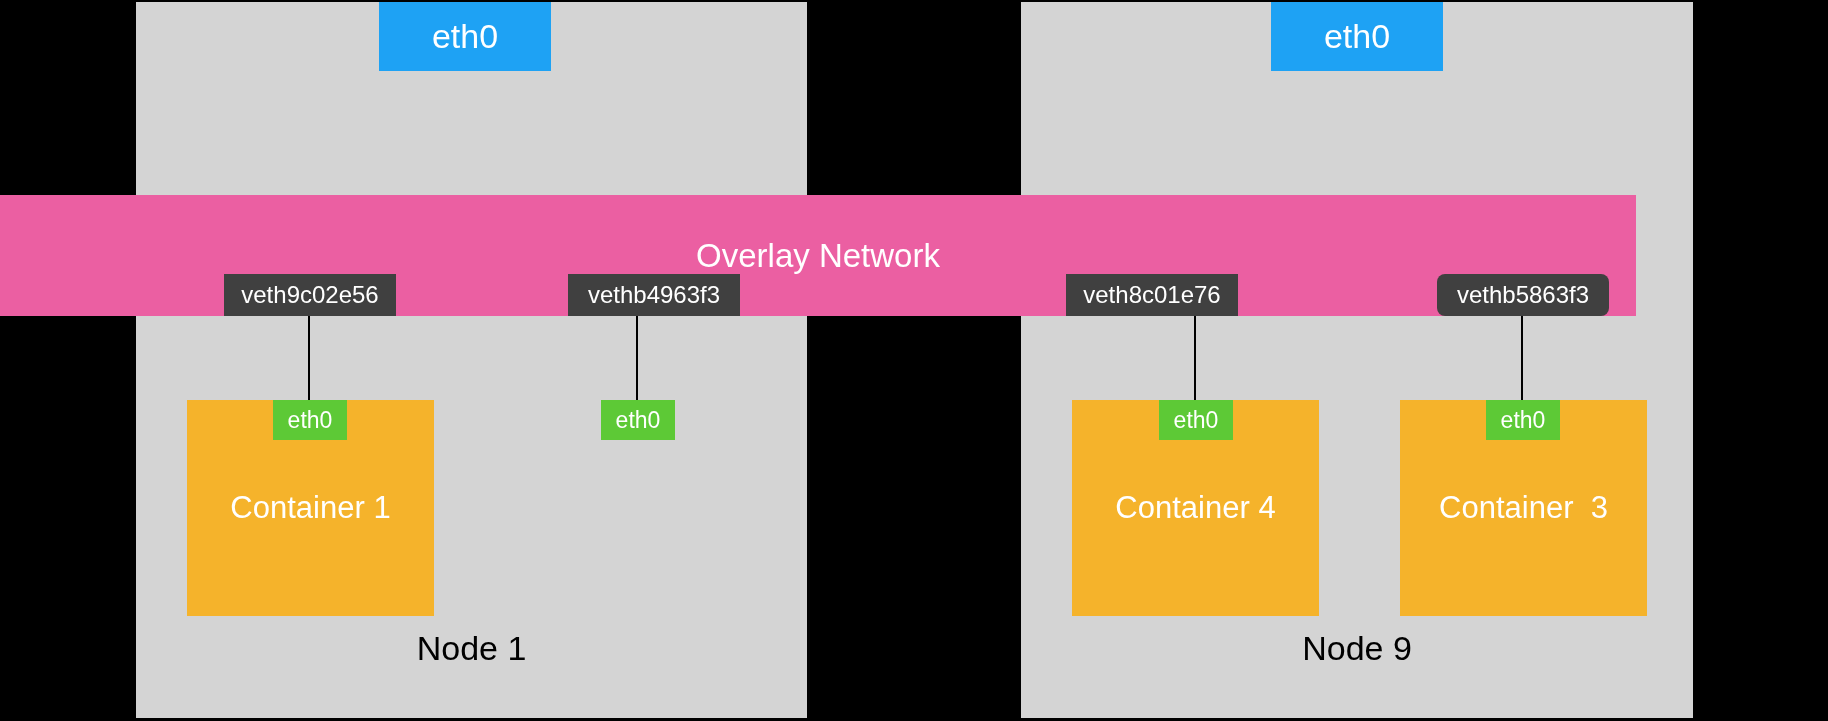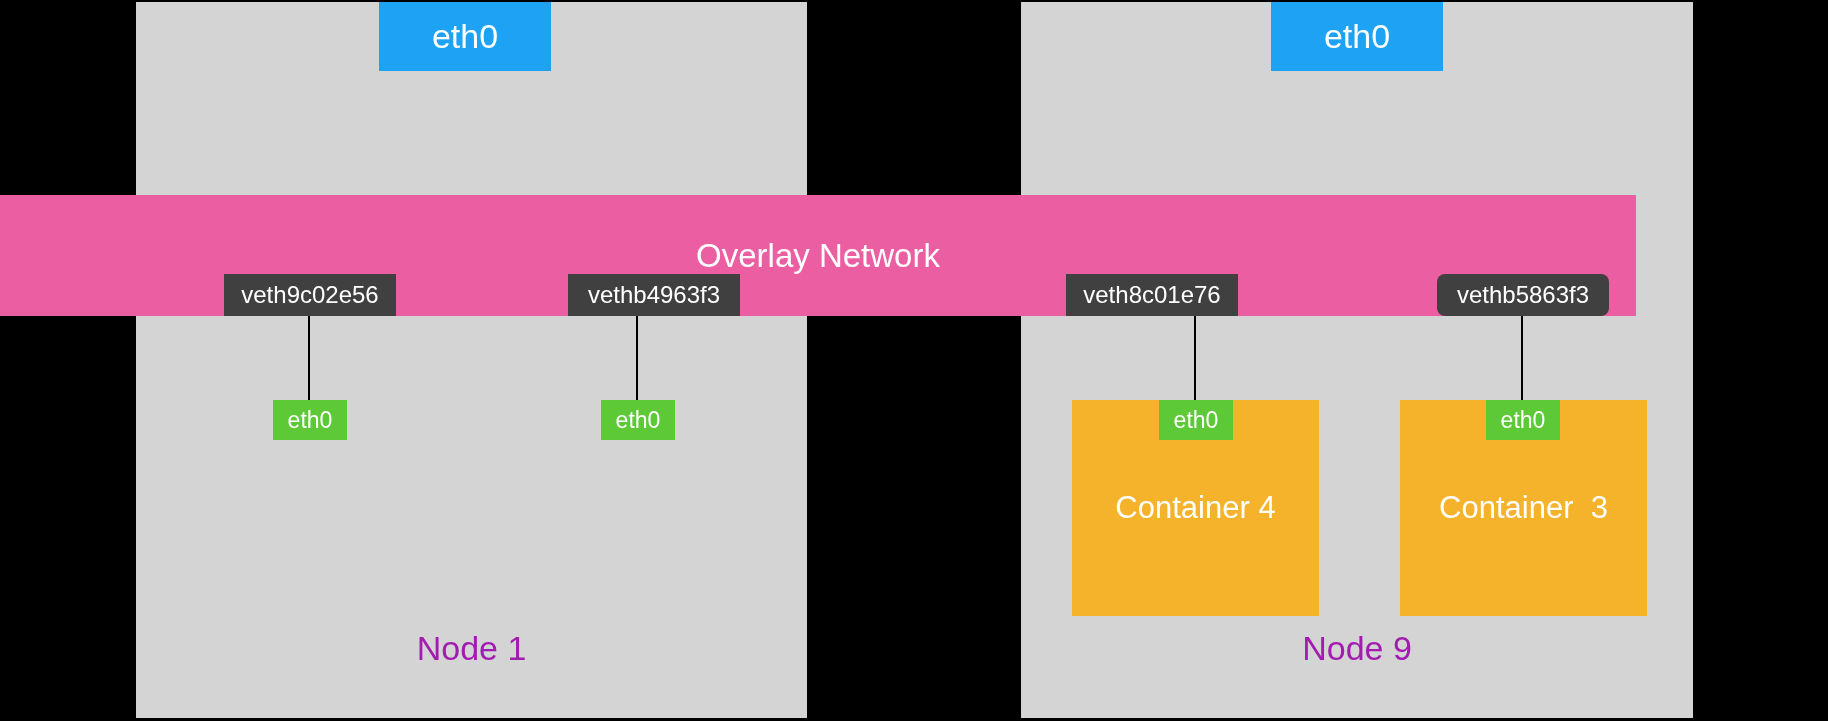--- a/index.html
+++ b/index.html
@@ -19,21 +19,21 @@
     z-index: 1;
   }
   #node1 { left: 136px; width: 671px; }
   #node2 { left: 1021px; width: 672px; }
   .node-label {
     position: absolute;
     bottom: 50px;
     left: 0;
     width: 100%;
     text-align: center;
-    color: #a21caf;
+    color: #000000;
     font-size: 34px;
     z-index: 2;
   }
   .node-eth {
     position: absolute;
     top: 2px;
     width: 172px;
     height: 69px;
     background: #1EA2F4;
     color: #FFFFFF;
@@ -157,20 +157,23 @@
   <div class="veth-box" id="veth1">veth9c02e56</div>
   <div class="veth-box" id="veth2">vethb4963f3</div>
   <div class="veth-box" id="veth3">veth8c01e76</div>
   <div class="veth-box" id="veth4">vethb5863f3</div>
 
   <div class="connector" id="line1"></div>
   <div class="connector" id="line2"></div>
   <div class="connector" id="line3"></div>
   <div class="connector" id="line4"></div>
 
+  <div class="container-box" id="container1">
+    <div class="container-label">Container 1</div>
+  </div>
   <div class="container-box" id="container3">
     <div class="container-label">Container 4</div>
   </div>
   <div class="container-box" id="container4">
     <div class="container-label">Container  3</div>
   </div>
 
   <div class="container-eth" id="container1-eth">eth0</div>
   <div class="container-eth" id="container2-eth">eth0</div>
   <div class="container-eth" id="container3-eth">eth0</div>

